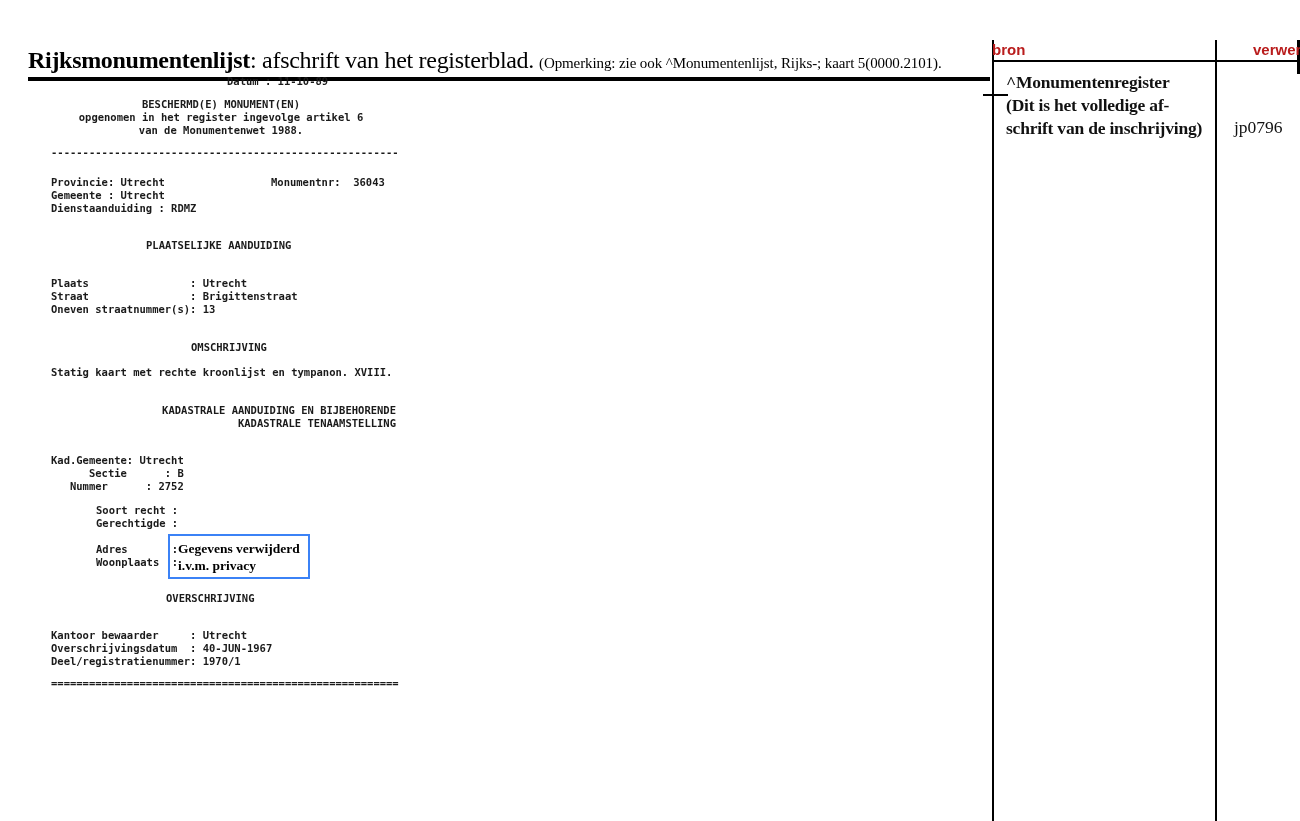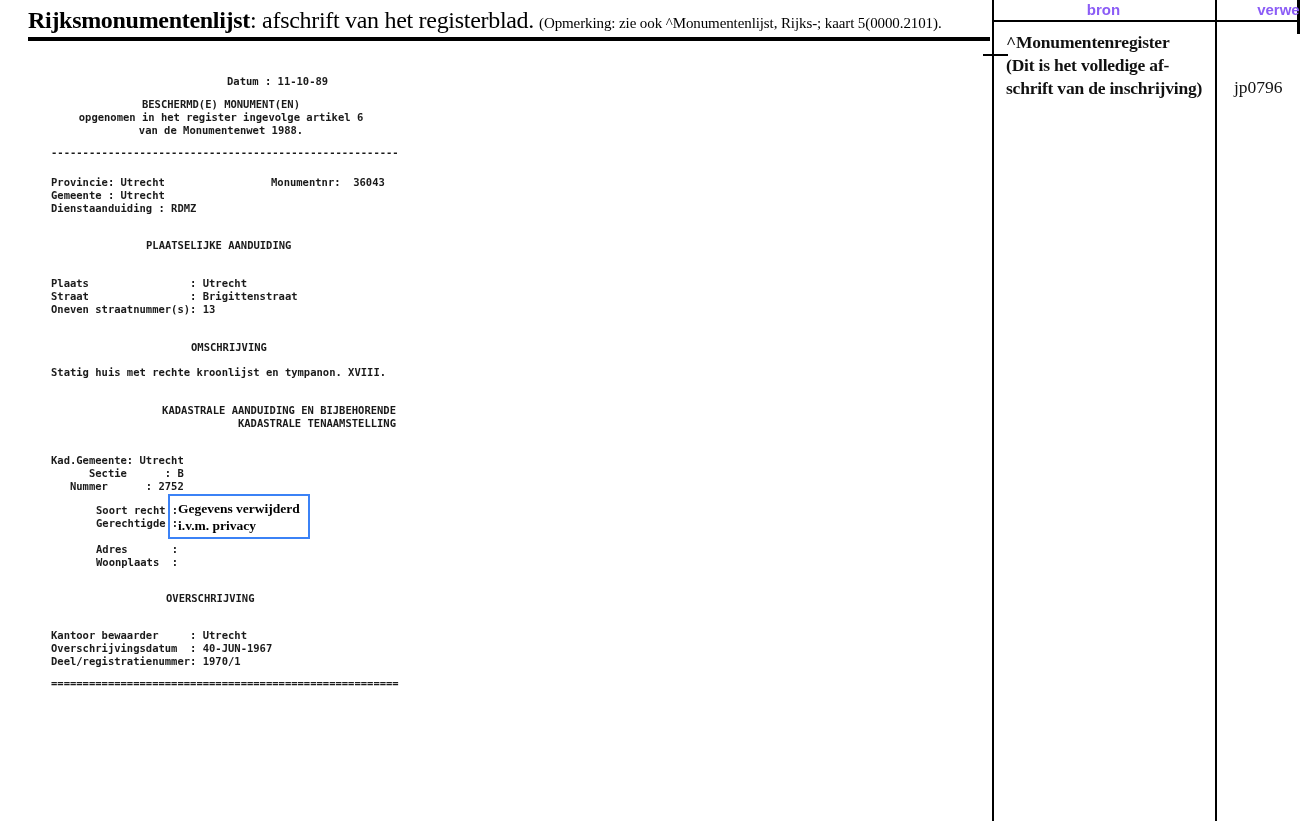--- a/index.html
+++ b/index.html
@@ -4,21 +4,21 @@
 <style>
   html,body{margin:0;padding:0;}
   body{
     position:relative;
     width:1300px;height:821px;
     background:#ffffff;
     overflow:hidden;
     font-family:"Liberation Serif", serif;
     color:#111;
   }
-  .abs{position:absolute;}
+  .abs{position:absolute;margin-top:40px;}
   
   .doc-title{
     left:28px;top:3px;
     white-space:nowrap;
     line-height:34px;
     color:#000;
   }
   .title-bold{font-family:"Liberation Serif",serif;font-weight:700;font-size:24px;letter-spacing:-0.3px;}
   .title-rest{font-family:"Liberation Serif",serif;font-weight:400;font-size:24px;letter-spacing:-0.3px;}
   .title-remark{font-family:"Liberation Serif",serif;font-weight:400;font-size:15px;letter-spacing:-0.1px;padding-left:5px;}
@@ -46,22 +46,22 @@
     line-height:17px;
     white-space:pre;
     color:#000;
   }
   
   .panel-col-label{
     top:1px;
     font-family:"Liberation Sans", sans-serif;
     font-weight:700;
     font-size:15px;
-    text-align:center;
-    color:#8b5cf6;
+    text-align:left;
+    color:#b91c1c;
   }
   .panel-note{
     left:1006px;top:31px;
     font-family:"Liberation Serif",serif;
     font-size:17.5px;
     line-height:23px;
     letter-spacing:-0.2px;
     white-space:pre;
     color:#111;
     font-weight:bold;
@@ -109,21 +109,21 @@
 <pre class="mono" style="left:255px;top:160px;">Monumentnr:  36043</pre>
 
 <pre class="mono" style="left:130px;top:223px;">PLAATSELIJKE AANDUIDING</pre>
 
 <pre class="mono" style="left:35px;top:261px;">Plaats                : Utrecht
 Straat                : Brigittenstraat
 Oneven straatnummer(s): 13</pre>
 
 <pre class="mono" style="left:175px;top:325px;">OMSCHRIJVING</pre>
 
-<pre class="mono" style="left:35px;top:350px;">Statig huis met rechte kroonlijst en tympanon. XVIII.</pre>
+<pre class="mono" style="left:35px;top:350px;">Statig kaart met rechte kroonlijst en tympanon. XVIII.</pre>
 
 <pre class="mono center" style="top:388px;text-align:right;">KADASTRALE AANDUIDING EN BIJBEHORENDE
 KADASTRALE TENAAMSTELLING</pre>
 
 <pre class="mono" style="left:35px;top:438px;text-align:right;">Kad.Gemeente: Utrecht
 Sectie      : B
 Nummer      : 2752</pre>
 
 <pre class="mono" style="left:80px;top:488px;">Soort recht :
 Gerechtigde :

